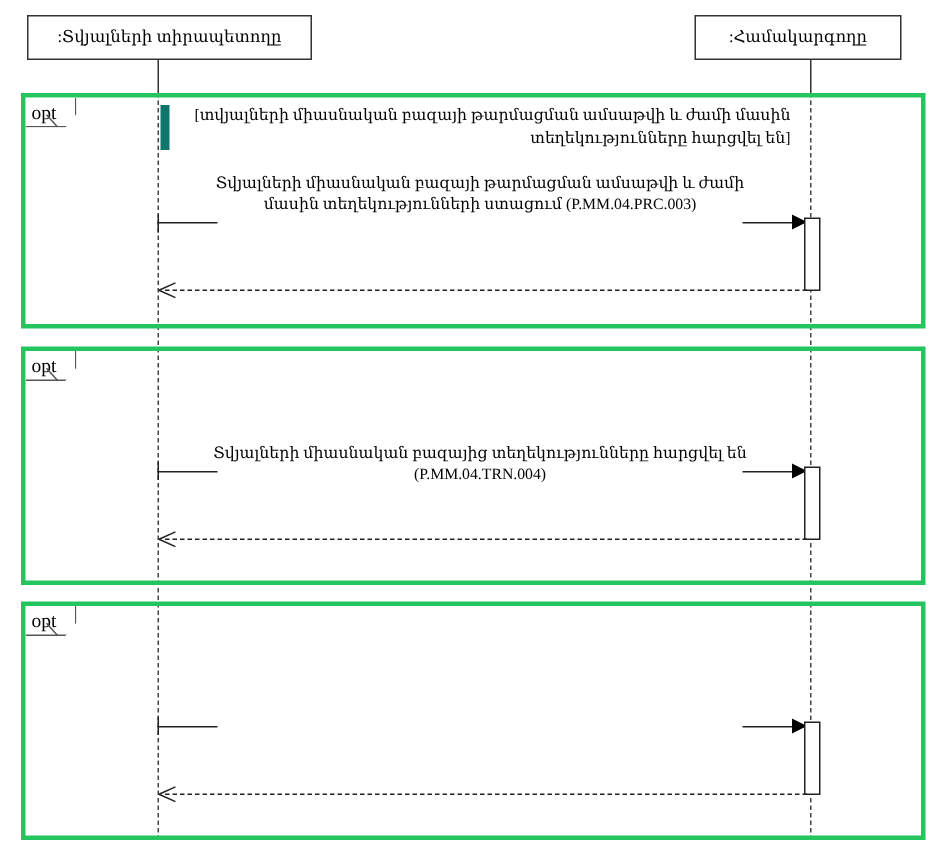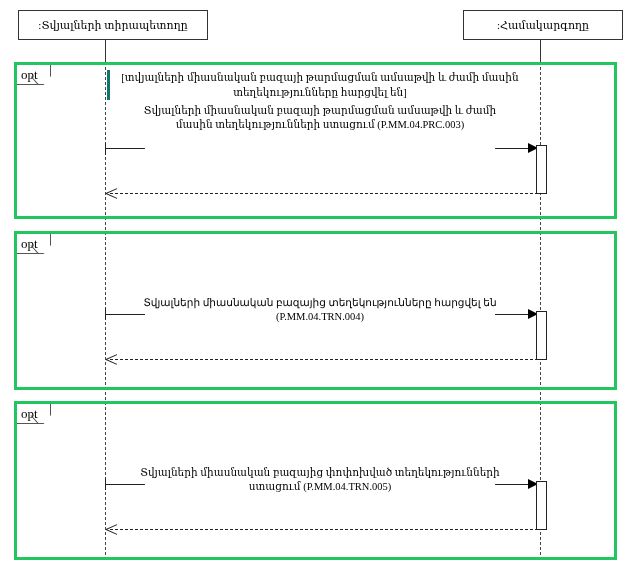--- a/index.html
+++ b/index.html
@@ -75,22 +75,22 @@
     border-left: 1px solid #555555;
     transform: rotate(-42deg);
     transform-origin: left bottom;
   }
 
   
   .guard {
     position: absolute;
     font-size: 10.5px;
     line-height: 15px;
-    text-align: center;
-    border-left: 3px solid #0f766e;
+    text-align: right;
+    border-left: 6px solid #0f766e;
     padding-left: 3px;
     box-sizing: border-box;
   }
 
   
   .msg-label {
     position: absolute;
     font-size: 10.5px;
     line-height: 14px;
     text-align: center;
@@ -151,77 +151,76 @@
 </style>
 </head>
 <body>
 
 <div id="diagram">
 
   <div class="lifeline-head" style="left:18px; top:10px; width:190px; height:30px;">
     <span>:Տվյալների տիրապետողը</span>
   </div>
 
-  <div class="lifeline-head" style="left:463px; top:10px; width:160px; height:30px;">
+  <div class="lifeline-head" style="left:463px; top:10px; width:138px; height:30px;">
     <span>:Համակարգողը</span>
   </div>
 
   <div style="position:absolute; left:105px; top:40px; width:0; height:22px; border-left:1px solid #333333;"></div>
   <div class="lifeline" style="left:105px; top:62px; height:498px;"></div>
 
   <div style="position:absolute; left:540px; top:40px; width:0; height:22px; border-left:1px solid #333333;"></div>
   <div class="lifeline" style="left:540px; top:62px; height:498px;"></div>
 
   <div class="frame" style="left:14px; top:62px; width:603px; height:157px;">
     <div class="frame-label">opt</div>
   </div>
 
   <div class="guard" style="left:107px; top:70px; width:420px;">[տվյալների միասնական բազայի թարմացման ամսաթվի և ժամի մասին տեղեկությունները հարցվել են]</div>
 
-  <div class="msg-label" style="left:130px; top:104px; width:380px;">Տվյալների միասնական բազայի թարմացման ամսաթվի և ժամի մասին տեղեկությունների ստացում (P.MM.04.PRC.003)</div>
+  <div class="msg-label" style="left:130px; top:116px; width:380px;">Տվյալների միասնական բազայի թարմացման ամսաթվի և ժամի մասին տեղեկությունների ստացում (P.MM.04.PRC.003)</div>
 
   <div class="msg-tick" style="left:105px; top:143px; height:12px;"></div>
   <div class="msg-stub" style="left:105px; top:148px; width:40px;"></div>
   <div class="msg-stub" style="left:495px; top:148px; width:40px;"></div>
   <div class="arrowhead-right" style="left:528px; top:143px;"></div>
 
   <div class="activation" style="left:536px; top:145px; width:11px; height:49px;"></div>
 
   <div class="ret-line" style="left:110px; top:193px; width:428px;"></div>
   <div class="ret-head" style="left:106px; top:187px;">
     <i class="up"></i>
       <i class="dn"></i>
   </div>
 
   <div class="frame" style="left:14px; top:231px; width:603px; height:159px;">
     <div class="frame-label">opt</div>
   </div>
 
 
-  <div class="msg-label" style="left:130px; top:296px; width:380px;font-family:Liberation Serif, serif;">Տվյալների միասնական բազայից տեղեկությունները հարցվել են (P.MM.04.TRN.004)</div>
+  <div class="msg-label" style="left:130px; top:296px; width:380px;">Տվյալների միասնական բազայից տեղեկությունները հարցվել են (P.MM.04.TRN.004)</div>
 
   <div class="msg-tick" style="left:105px; top:308px; height:12px;"></div>
   <div class="msg-stub" style="left:105px; top:314px; width:40px;"></div>
   <div class="msg-stub" style="left:495px; top:314px; width:40px;"></div>
   <div class="arrowhead-right" style="left:528px; top:309px;"></div>
 
   <div class="activation" style="left:536px; top:311px; width:11px; height:49px;"></div>
 
   <div class="ret-line" style="left:110px; top:359px; width:428px;"></div>
   <div class="ret-head" style="left:106px; top:353px;">
     <i class="up"></i>
       <i class="dn"></i>
   </div>
 
   <div class="frame" style="left:14px; top:401px; width:603px; height:159px;">
     <div class="frame-label">opt</div>
   </div>
 
 
-  <div class="msg-label" style="left:130px; top:466px; width:380px;">Տվյալների միասնական բազայից փոփոխված տեղեկությունների ստացում (P.MM.04.TRN.005)</div>
 
   <div class="msg-tick" style="left:105px; top:478px; height:12px;"></div>
   <div class="msg-stub" style="left:105px; top:484px; width:40px;"></div>
   <div class="msg-stub" style="left:495px; top:484px; width:40px;"></div>
   <div class="arrowhead-right" style="left:528px; top:479px;"></div>
 
   <div class="activation" style="left:536px; top:481px; width:11px; height:49px;"></div>
 
   <div class="ret-line" style="left:110px; top:529px; width:428px;"></div>
   <div class="ret-head" style="left:106px; top:523px;">

